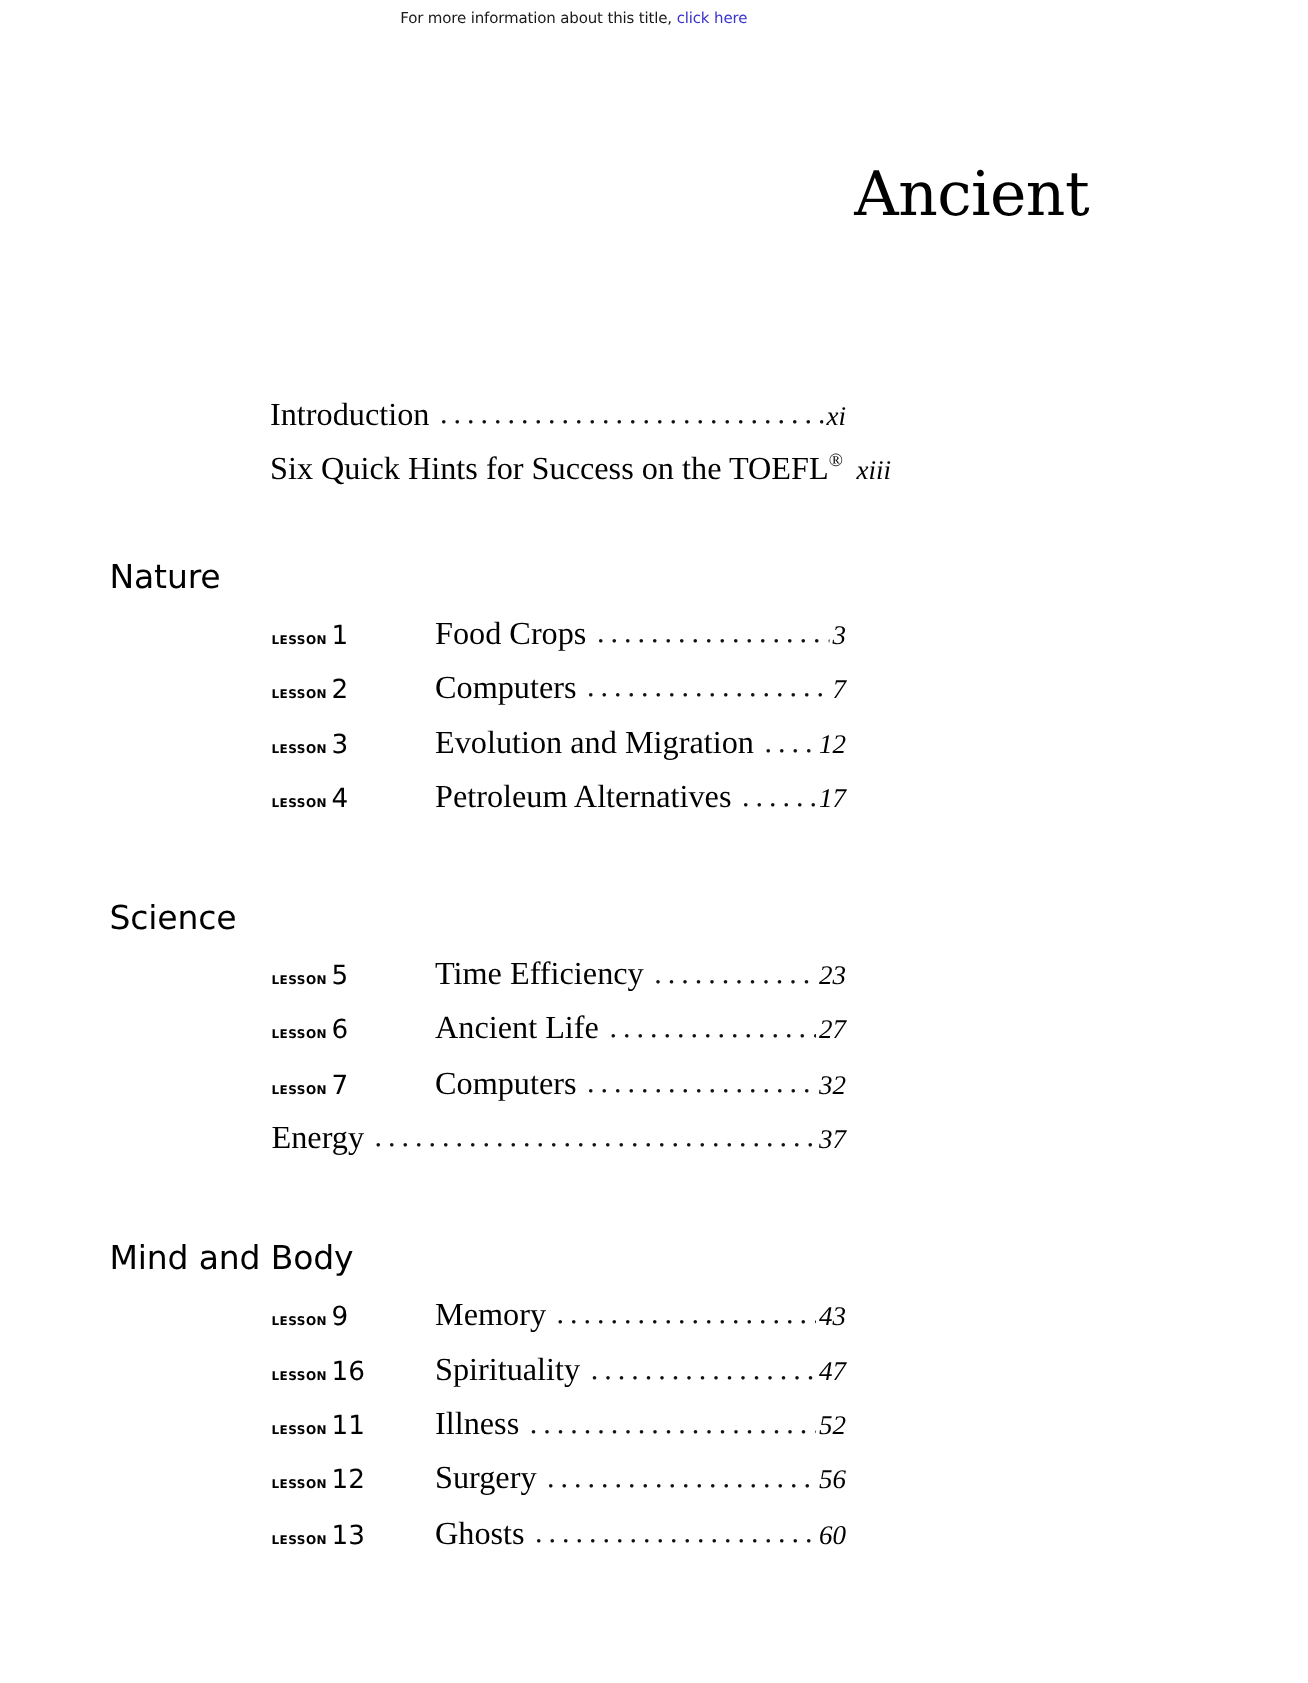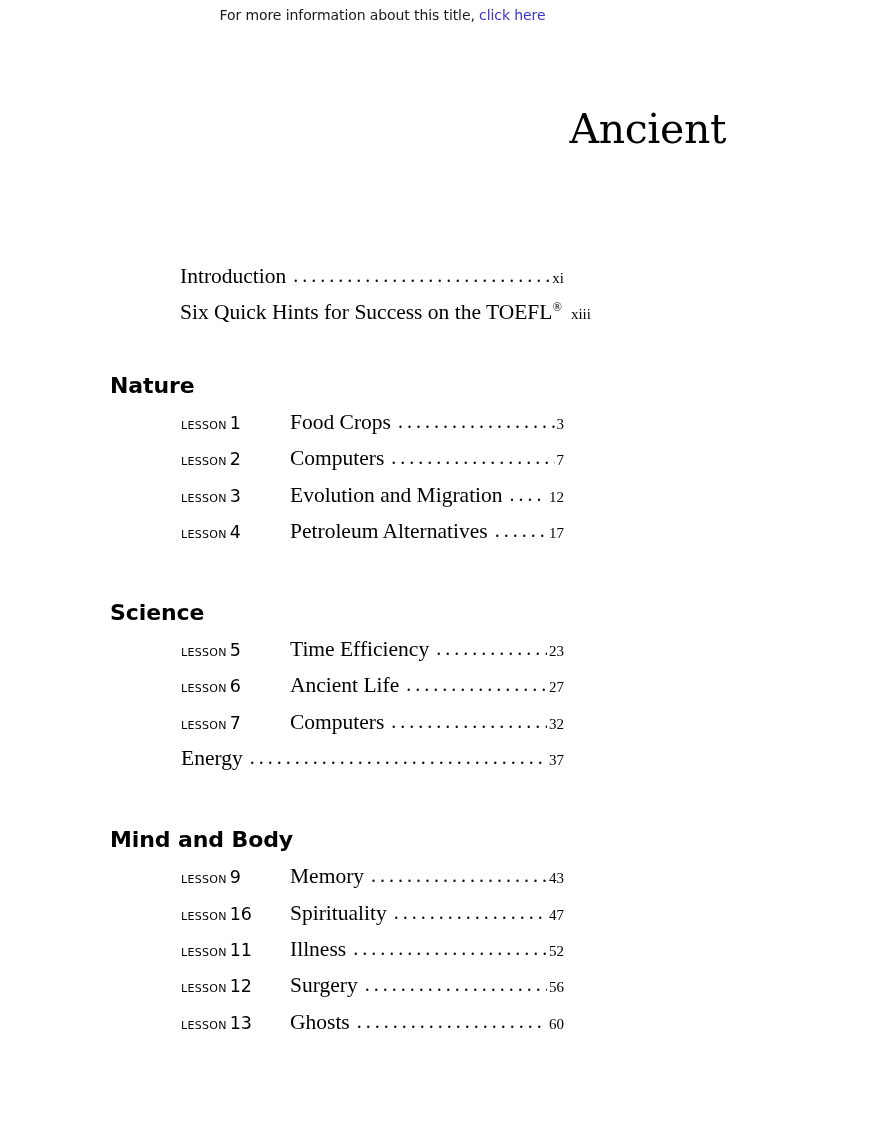--- a/index.html
+++ b/index.html
@@ -18,21 +18,21 @@
   }
 
   
   .info-line {
     position: absolute;
     top: 7px;
     left: 0;
     width: 765px;
     text-align: center;
     font-family: "DejaVu Sans", sans-serif;
-    font-size: 14px;
+    font-size: 10px;
     color: #1a1a1a;
     letter-spacing: -0.1px;
   }
   .info-line .link {
     color: #3a33cc;
     text-decoration: none;
   }
 
   
   .contents-title {
@@ -84,32 +84,33 @@
     font-size: 20px;
     letter-spacing: 4.0px;
     color: #111;
     transform: translateY(-1px);
   }
   .leader::after {
     content: "......................................................................................................";
   }
   .pagenum {
     flex: 0 0 auto;
-    font-size: 15px;
+    font-style: italic;
+    font-size: 18px;
     text-align: right;
     white-space: nowrap;
   }
 
   
   .section-head {
     font-family: "DejaVu Sans", sans-serif;
     font-size: 22px;
-    font-weight: 700;
+    font-weight: 400;
     letter-spacing: -0.1px;
-    margin-left: 105px;
+    margin-left: 68px;
     color: #000;
   }
   .sec-nature   { margin-top: 43px; }
   .sec-science  { margin-top: 51px; }
   .sec-mind     { margin-top: 51px; }
 
   
   .lesson-row {
     display: flex;
     align-items: baseline;
@@ -118,24 +119,24 @@
     height: 36.3px;
     line-height: 36.3px;
   }
   .lesson-tag {
     flex: 0 0 109px;
     font-family: "DejaVu Sans", sans-serif;
     white-space: nowrap;
     color: #000;
   }
   .lesson-tag .word {
-    font-size: 16px;
+    font-size: 11px;
     font-variant: small-caps;
     text-transform: lowercase;
-    font-weight: 400;
+    font-weight: 700;
     letter-spacing: 0.3px;
   }
   .lesson-tag .num {
     font-size: 17.5px;
     font-weight: 500;
     margin-left: 3px;
   }
   .lesson-title {
     flex: 0 0 auto;
     font-size: 21.5px;

